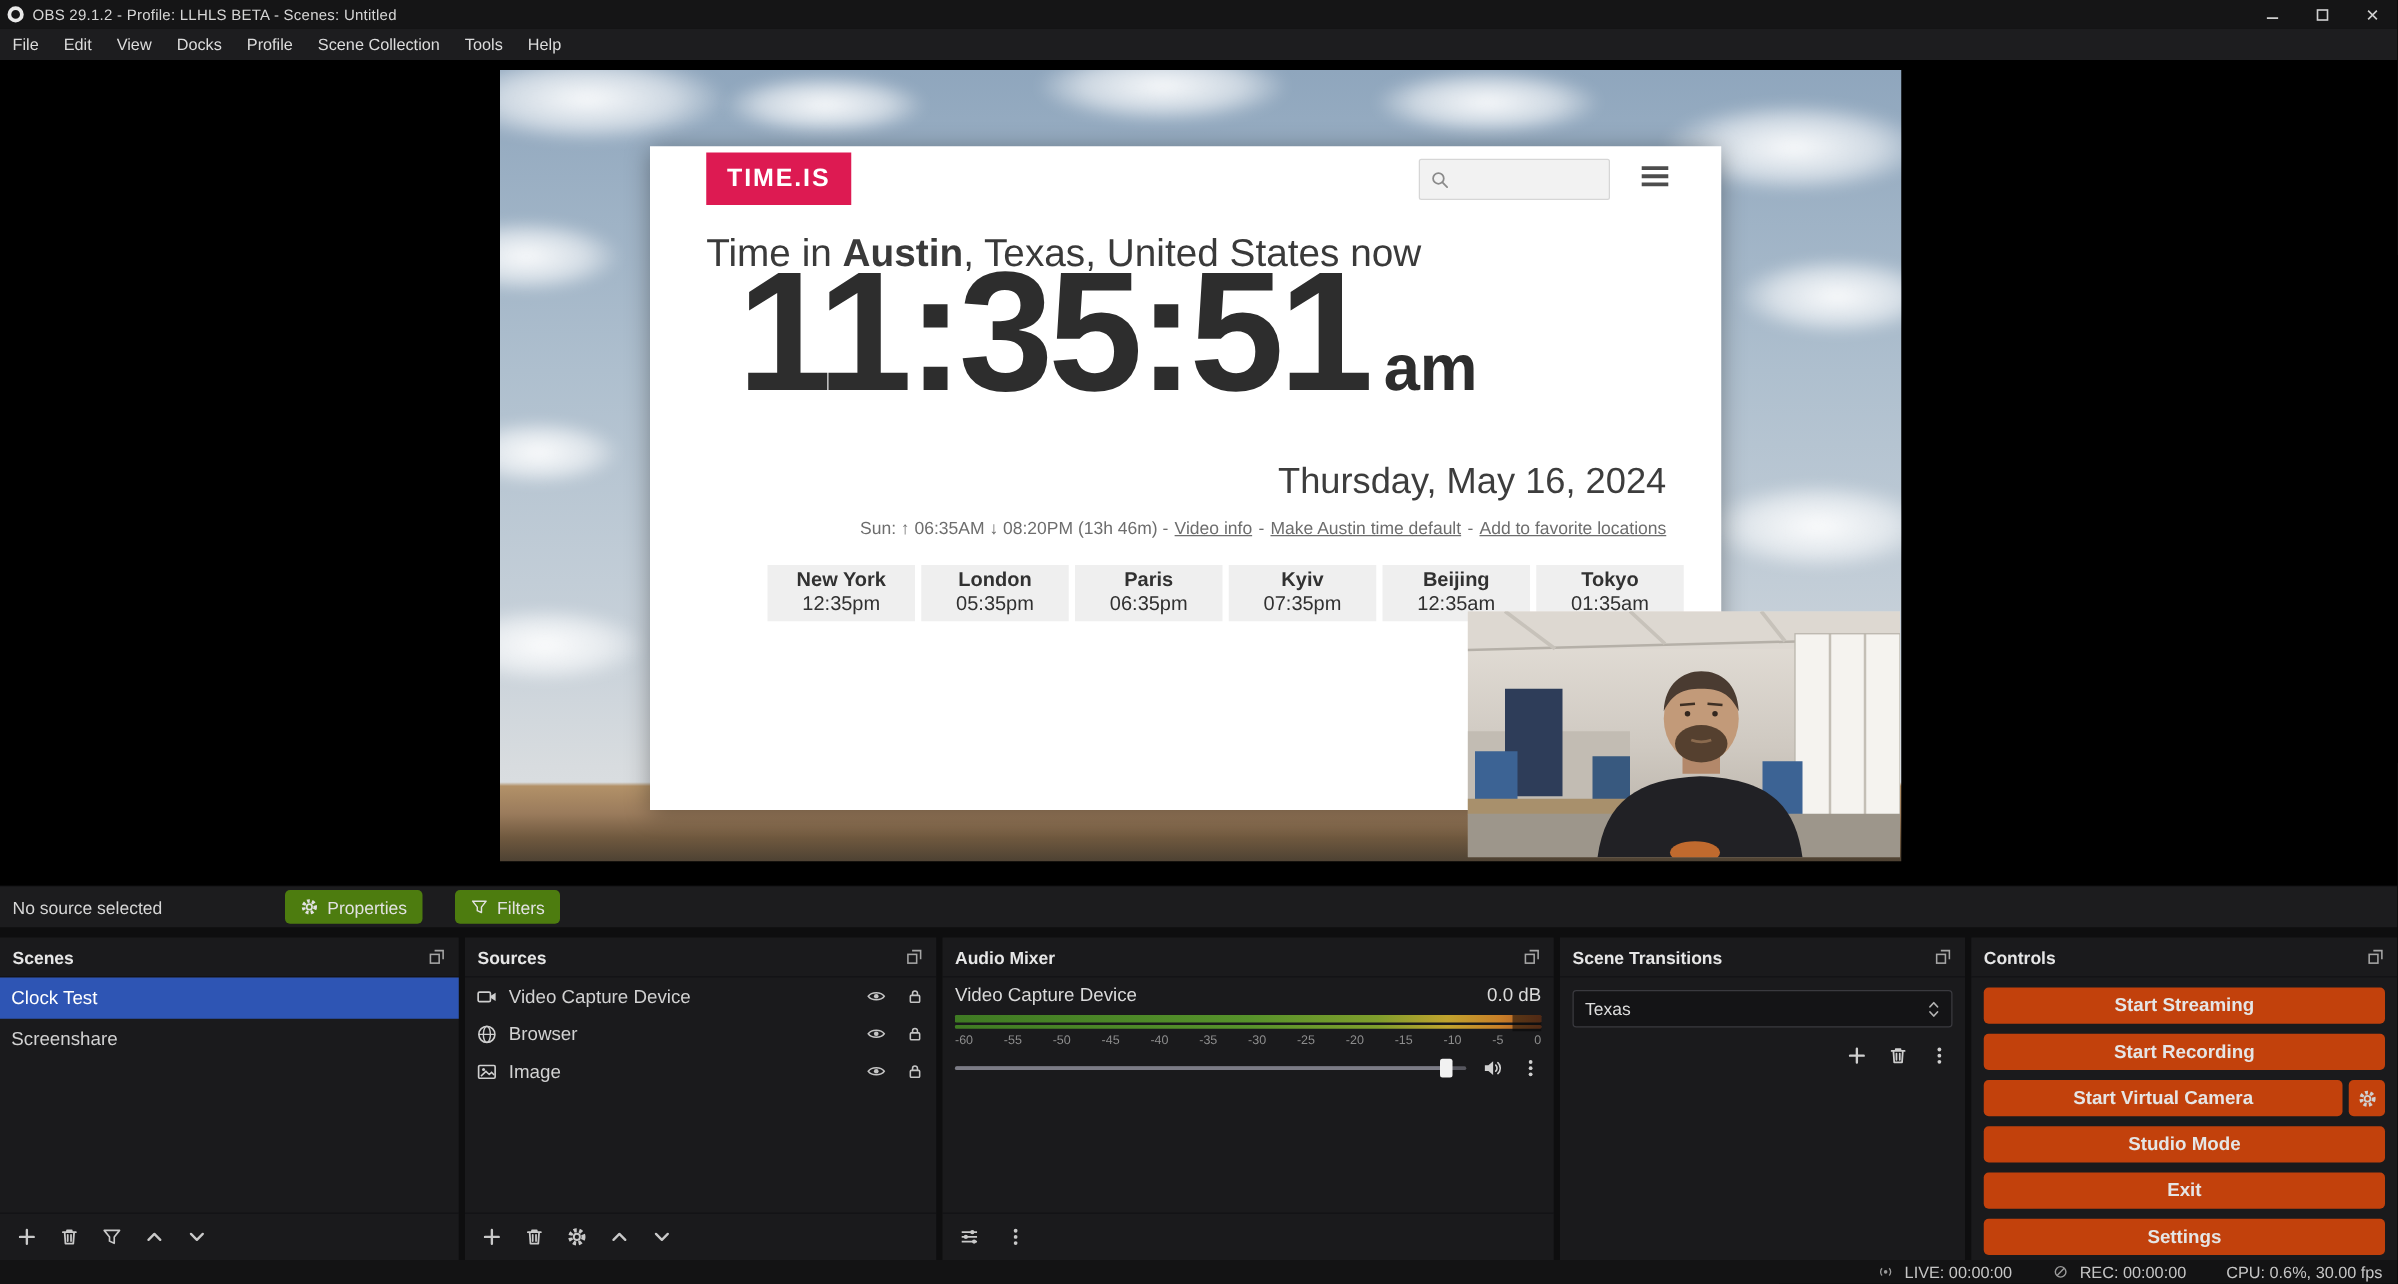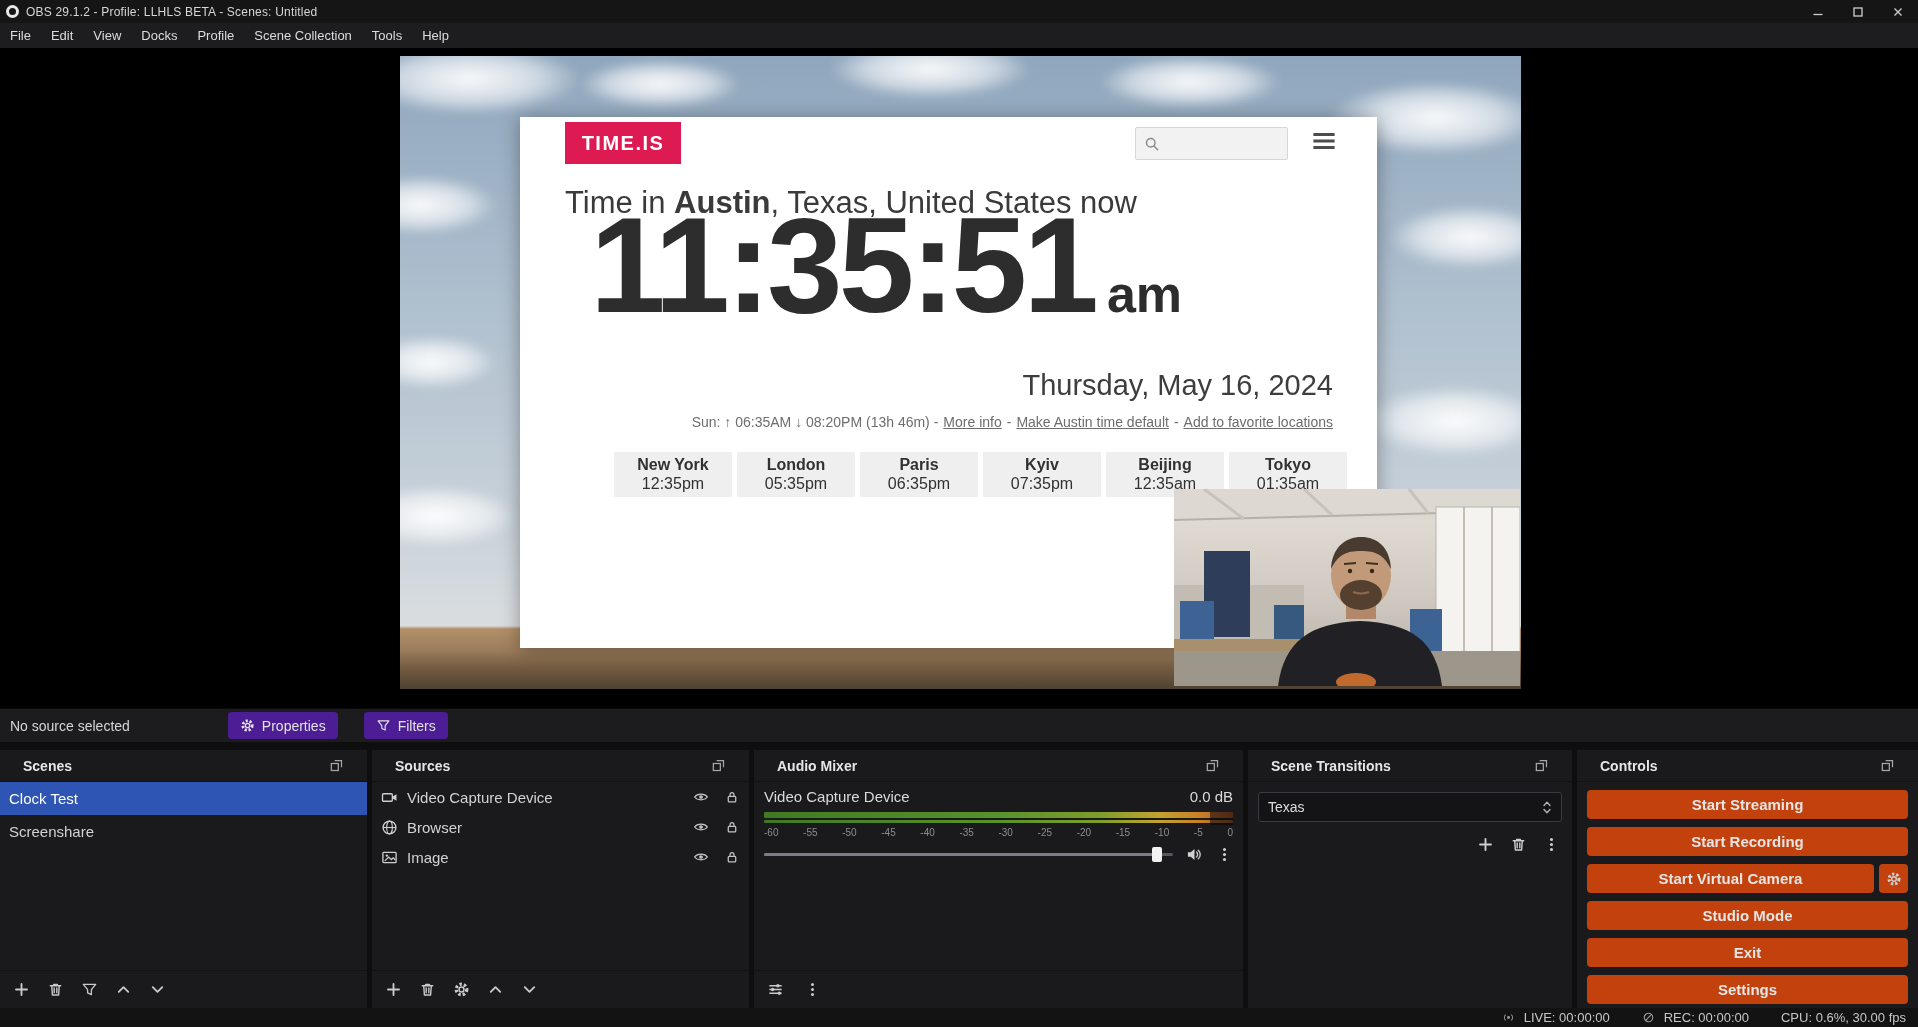--- a/index.html
+++ b/index.html
@@ -52,36 +52,36 @@
   .ti-clock .city { font-weight:700; }
 
   
   .webcam { position:absolute; left:1174px; top:441px; width:346px; height:197px; overflow:hidden; }
   .webcam svg { display:block; width:100%; height:100%; }
 
   
   .source-toolbar { height:34px; background:#1c1c1e; display:flex; align-items:center; color:#d6d6d6;
     font-size:14px; flex:0 0 auto; border-top:1px solid #070708; }
   .no-source { margin-left:10px; }
-  .tb-btn { height:27px; background:#4c1d95; border-radius:4px; display:flex; align-items:center;
+  .tb-btn { height:27px; background:#4d7c0f; border-radius:4px; display:flex; align-items:center;
     gap:7px; padding:4px 12px; color:#e2e2e2; font-size:14px; }
   .tb-btn svg { width:15px; height:15px; }
   .props-btn { margin-left:98px; }
   .filters-btn { margin-left:26px; }
 
   
   .panels { flex:1 1 auto; display:flex; gap:5px; padding-top:8px; background:#0e0e0f; min-height:0; }
   .panel { background:#1a1a1c; display:flex; flex-direction:column; min-height:0; }
   .panel-scenes { width:367px; }
   .panel-sources { width:377px; }
   .panel-audio { width:489px; }
   .panel-transitions { width:324px; }
   .panel-controls { width:341px; }
   .panel-header { height:32px; flex:0 0 auto; display:flex; align-items:center; justify-content:space-between;
-    padding:0 23px; font-size:14px; font-weight:600; color:#e6e6e6; border-bottom:1px solid #121214; }
+    padding:0 10px; font-size:14px; font-weight:600; color:#e6e6e6; border-bottom:1px solid #121214; }
   .popout { color:#a6a6a6; display:flex; }
   .popout svg { width:15px; height:15px; }
   .panel-toolbar { margin-top:auto; height:38px; flex:0 0 auto; display:flex; align-items:center;
     gap:17px; padding:0 13px; color:#c9c9c9; border-top:1px solid #121214; }
   .icon17 { width:17px; height:17px; display:block; }
 
   .scene-row { height:33px; display:flex; align-items:center; padding:0 9px; font-size:15px; color:#d2d2d2; }
   .scene-row.selected { background:#2e55b4; color:#ffffff; }
 
   .source-row { height:30px; display:flex; align-items:center; gap:9px; padding:0 9px; font-size:15px; color:#d2d2d2; }
@@ -201,21 +201,21 @@
         <div class="ti-heading">
           <span>Time in </span><b>Austin</b><span>, Texas, United States now</span>
         </div>
         <div class="ti-time-row">
           <span class="ti-time">11:35:51</span>
           <span class="ti-ampm">am</span>
         </div>
         <div class="ti-date">Thursday, May 16, 2024</div>
         <div class="ti-sun">
           <span>Sun: ↑ 06:35AM ↓ 08:20PM (13h 46m) -</span>
-          <span class="ti-link">More info</span>
+          <span class="ti-link">Video info</span>
           <span>-</span>
           <span class="ti-link">Make Austin time default</span>
           <span>-</span>
           <span class="ti-link">Add to favorite locations</span>
         </div>
         <div class="ti-clocks">
           <div class="ti-clock">
             <span class="city">New York</span>
               <span>12:35pm</span>
           </div>

